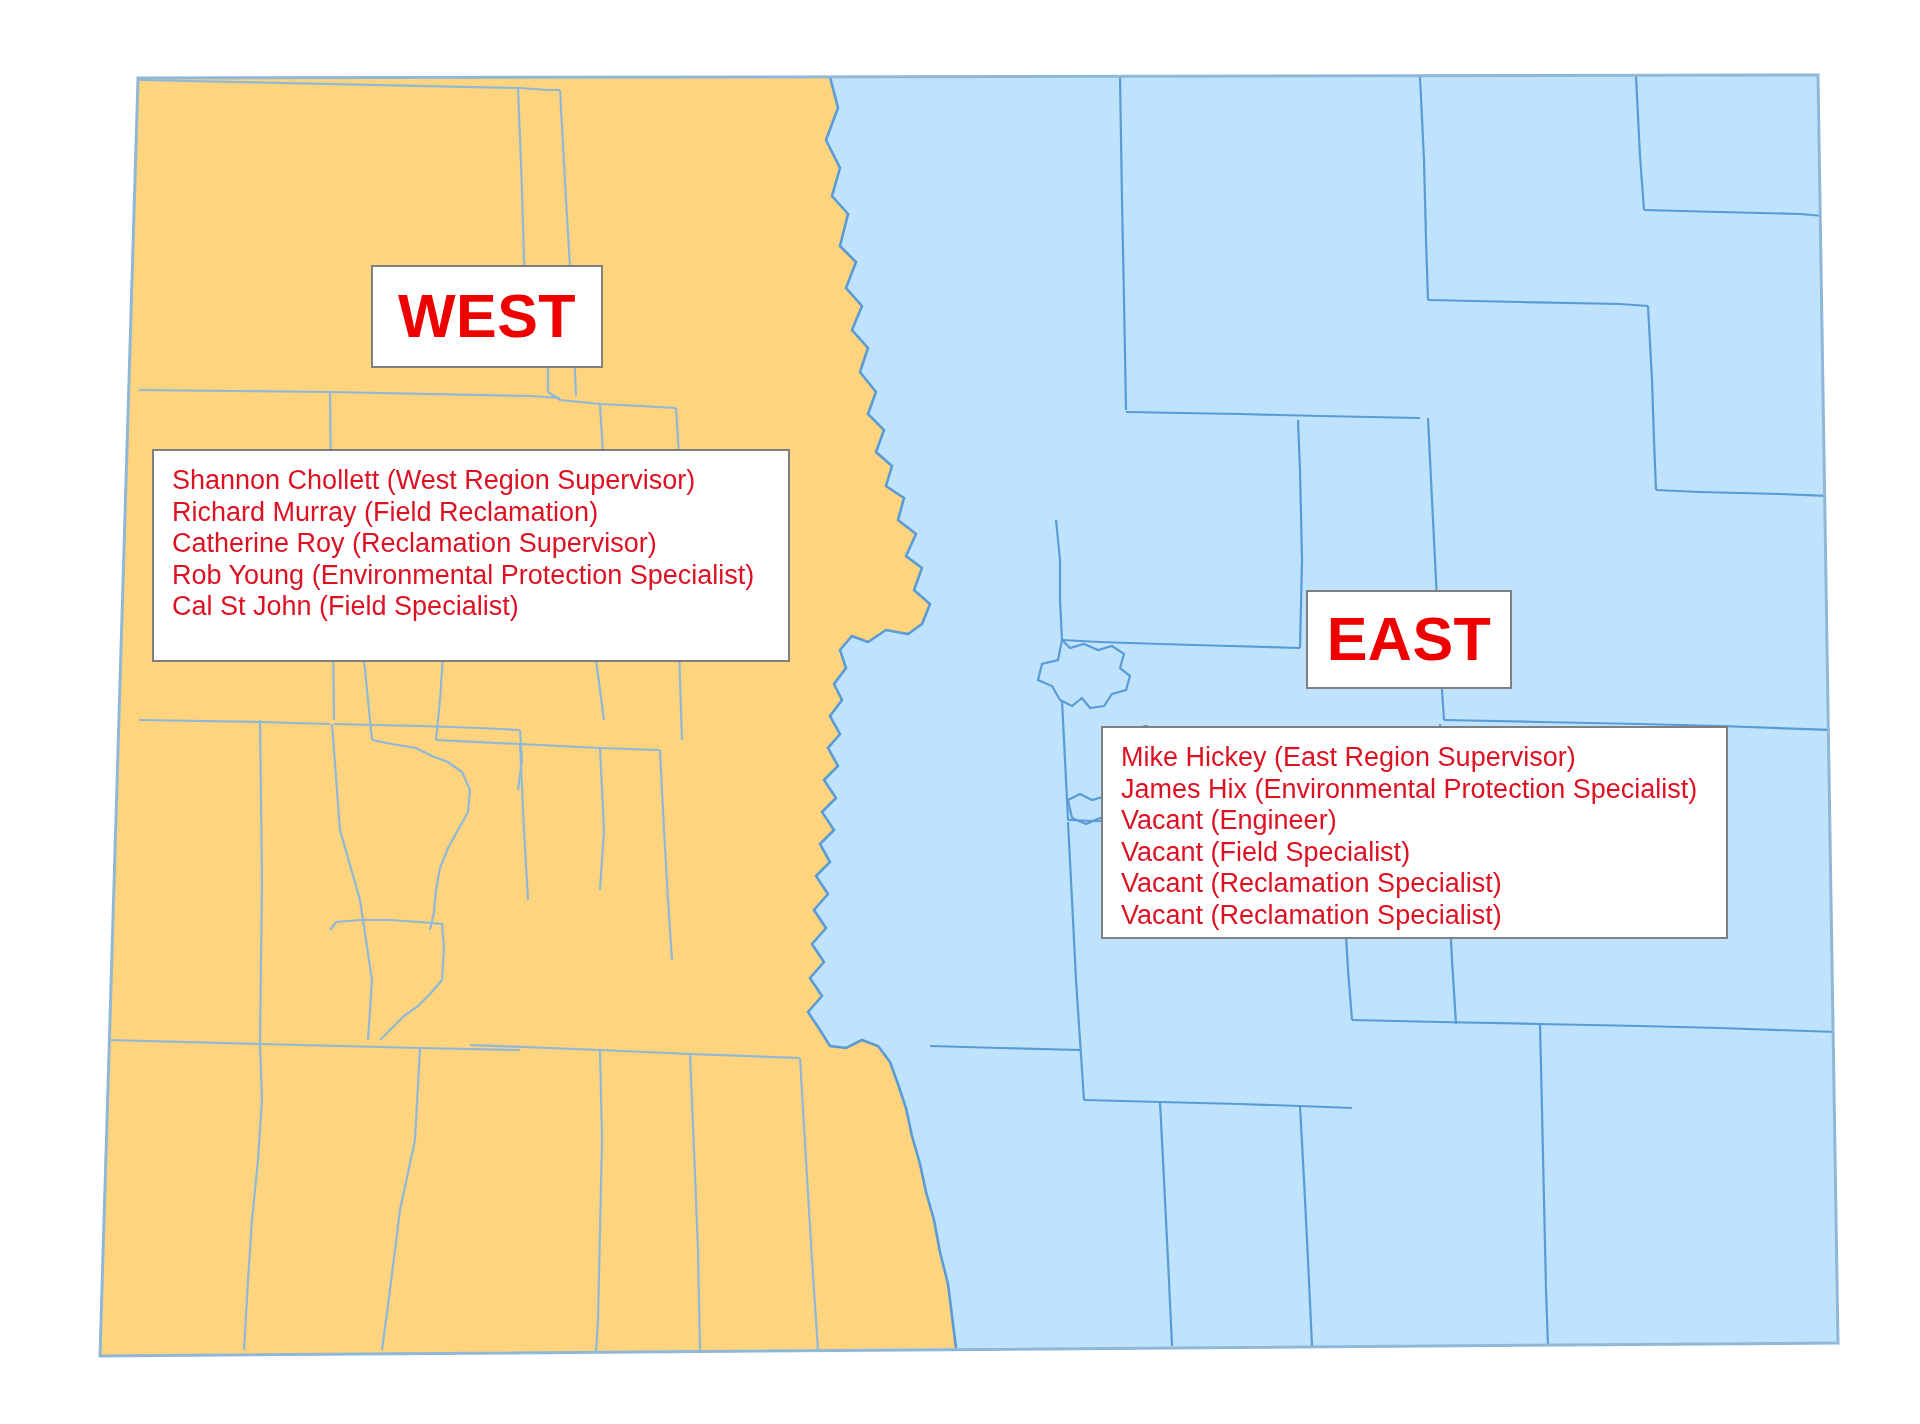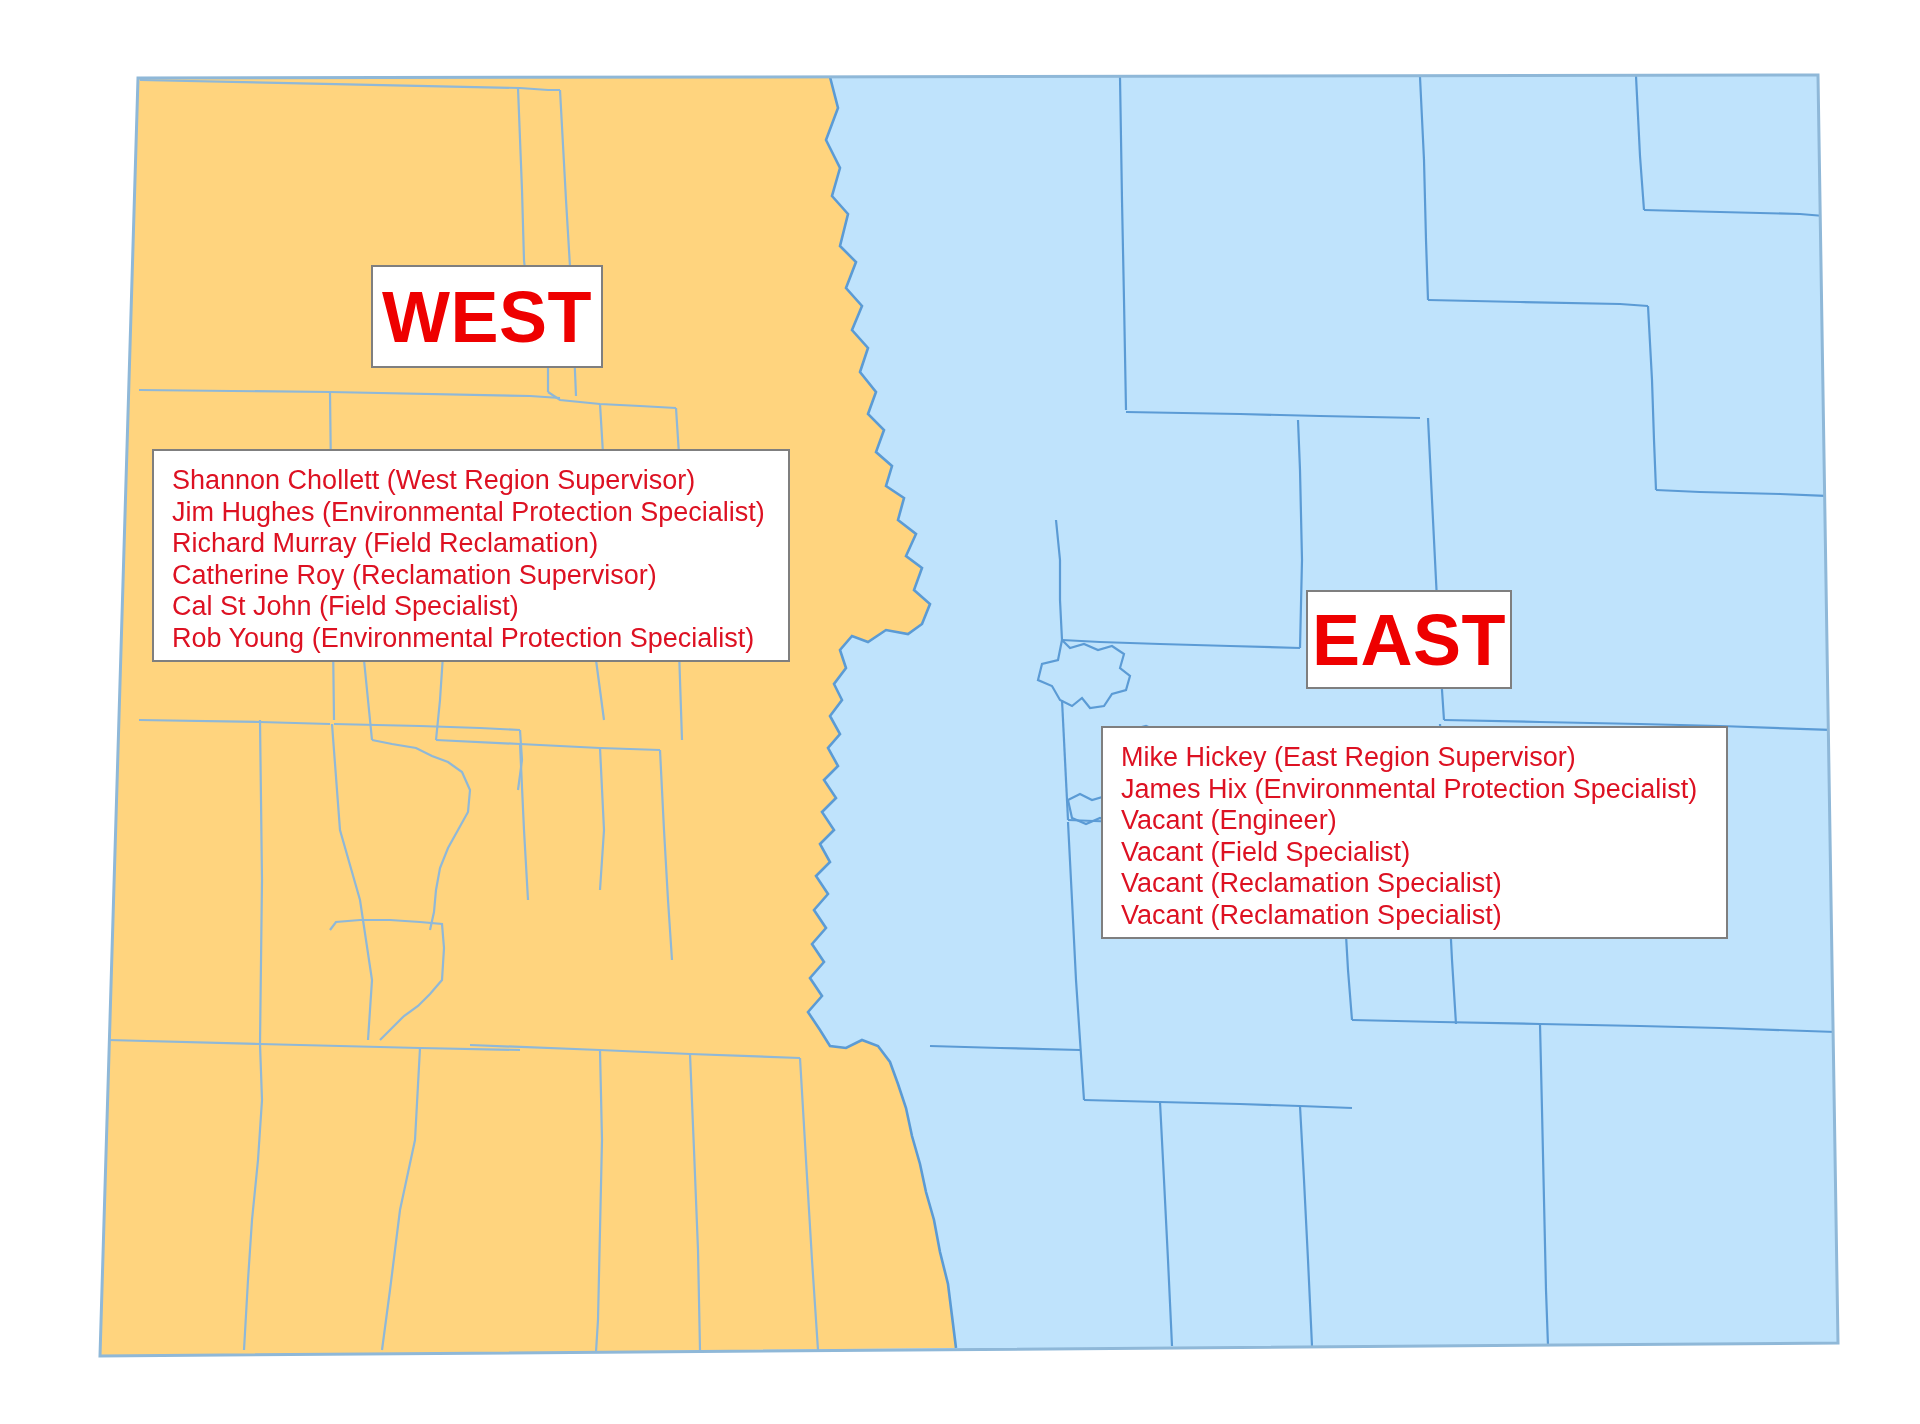--- a/index.html
+++ b/index.html
@@ -28,21 +28,21 @@
     border: 2px solid #7f7f7f;
     display: flex;
     align-items: center;
     justify-content: center;
     box-sizing: border-box;
   }
   .region-label-text {
     color: #ee0000;
     font-family: "Liberation Sans", sans-serif;
     font-weight: bold;
-    font-size: 72px;
+    font-size: 61px;
     line-height: 1;
     letter-spacing: 0.5px;
     white-space: nowrap;
   }
   #west-label-box {
     left: 371px;
     top: 265px;
     width: 232px;
     height: 103px;
   }
@@ -228,25 +228,24 @@
   <div class="region-label-box" id="west-label-box">
     <span class="region-label-text">WEST</span>
   </div>
 
   <div class="region-label-box" id="east-label-box">
     <span class="region-label-text">EAST</span>
   </div>
 
   <div class="roster-box" id="west-roster-box">
     <div class="roster-line">Shannon Chollett (West Region Supervisor)</div>
-    <div class="roster-line">Jim Hughes (Environmental Protection Specialist)</div>
     <div class="roster-line">Richard Murray (Field Reclamation)</div>
     <div class="roster-line">Catherine Roy (Reclamation Supervisor)</div>
+    <div class="roster-line">Rob Young (Environmental Protection Specialist)</div>
     <div class="roster-line">Cal St John (Field Specialist)</div>
-    <div class="roster-line">Rob Young (Environmental Protection Specialist)</div>
   </div>
 
   <div class="roster-box" id="east-roster-box">
     <div class="roster-line">Mike Hickey (East Region Supervisor)</div>
     <div class="roster-line">James Hix (Environmental Protection Specialist)</div>
     <div class="roster-line">Vacant (Engineer)</div>
     <div class="roster-line">Vacant (Field Specialist)</div>
     <div class="roster-line">Vacant (Reclamation Specialist)</div>
     <div class="roster-line">Vacant (Reclamation Specialist)</div>
   </div>

